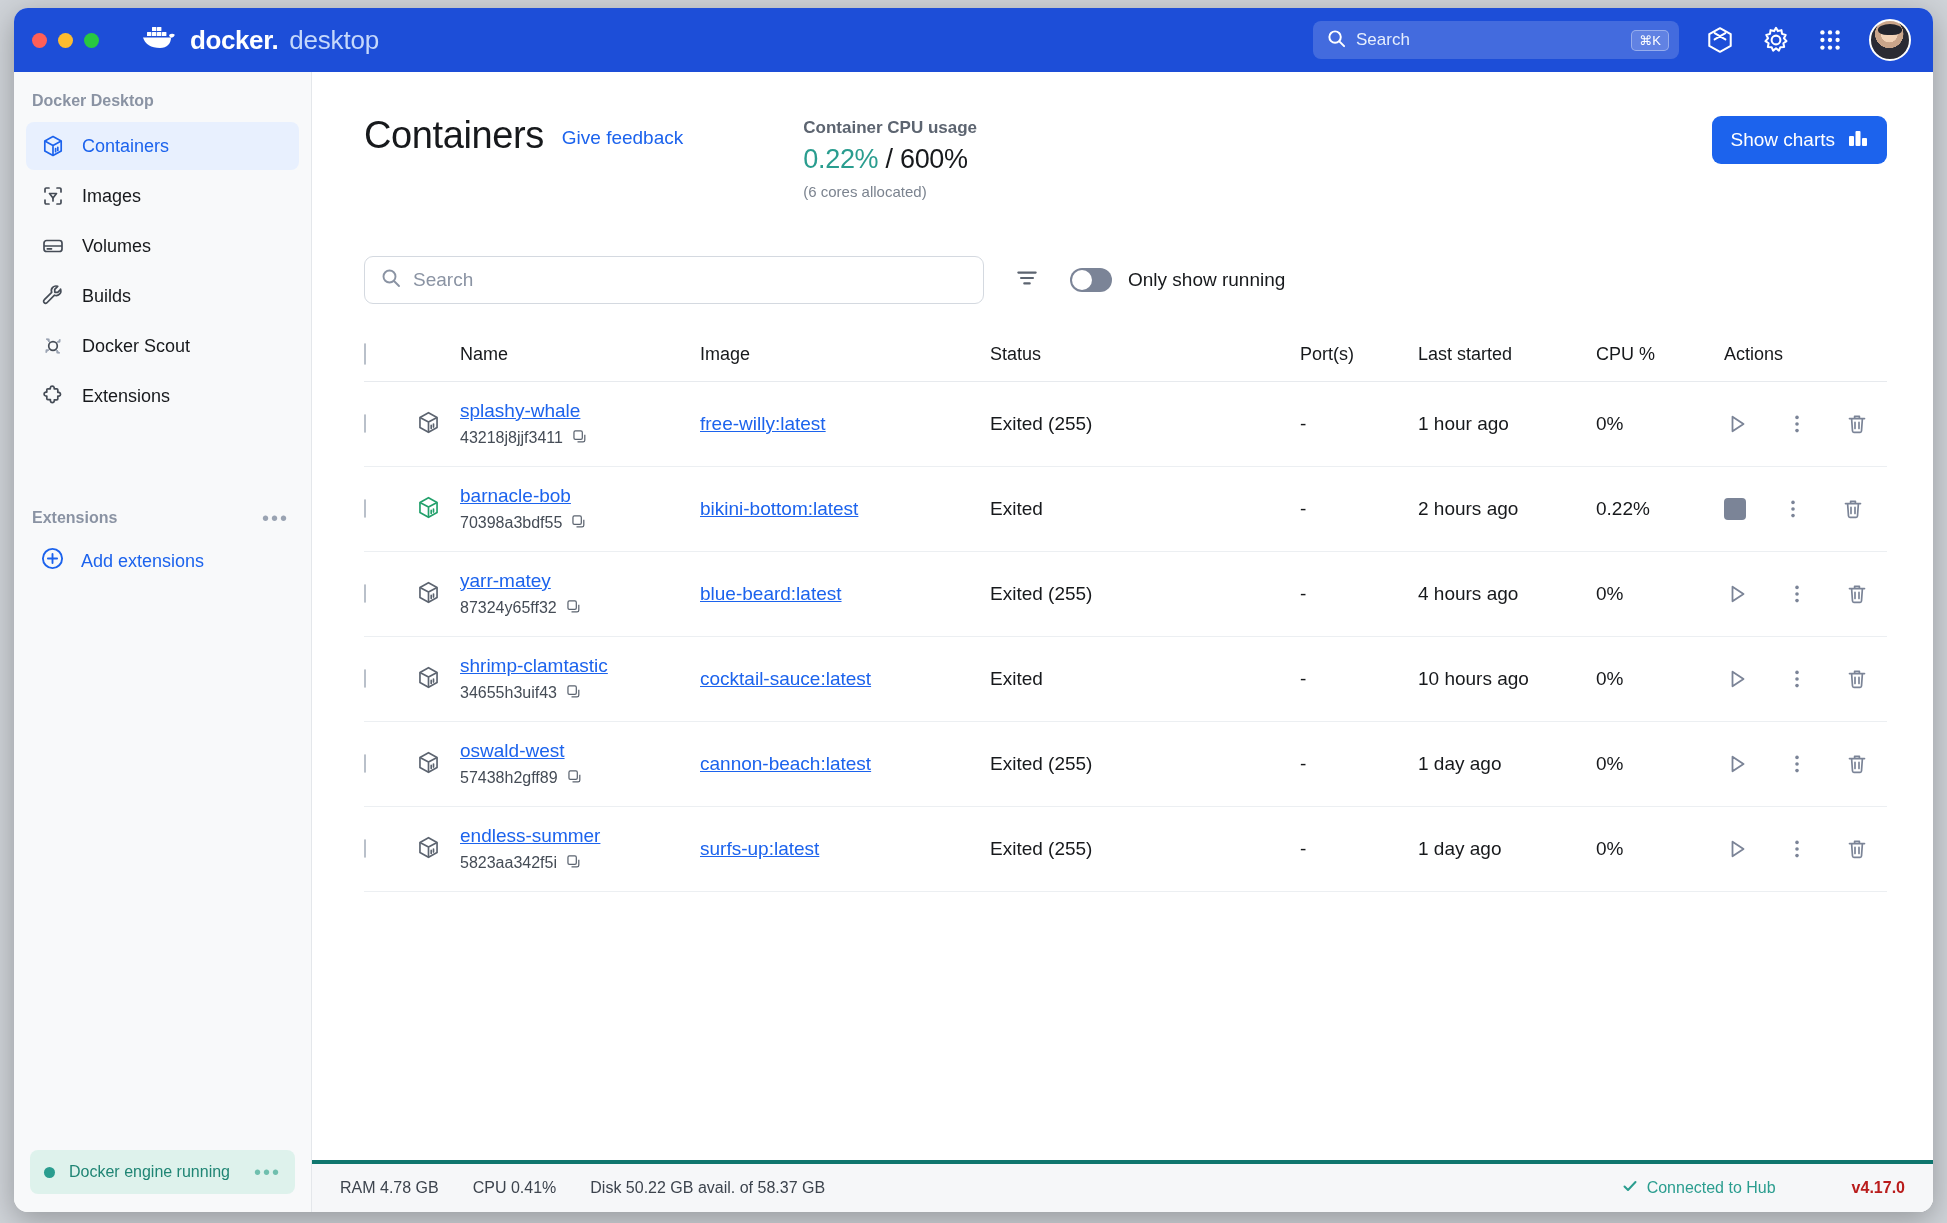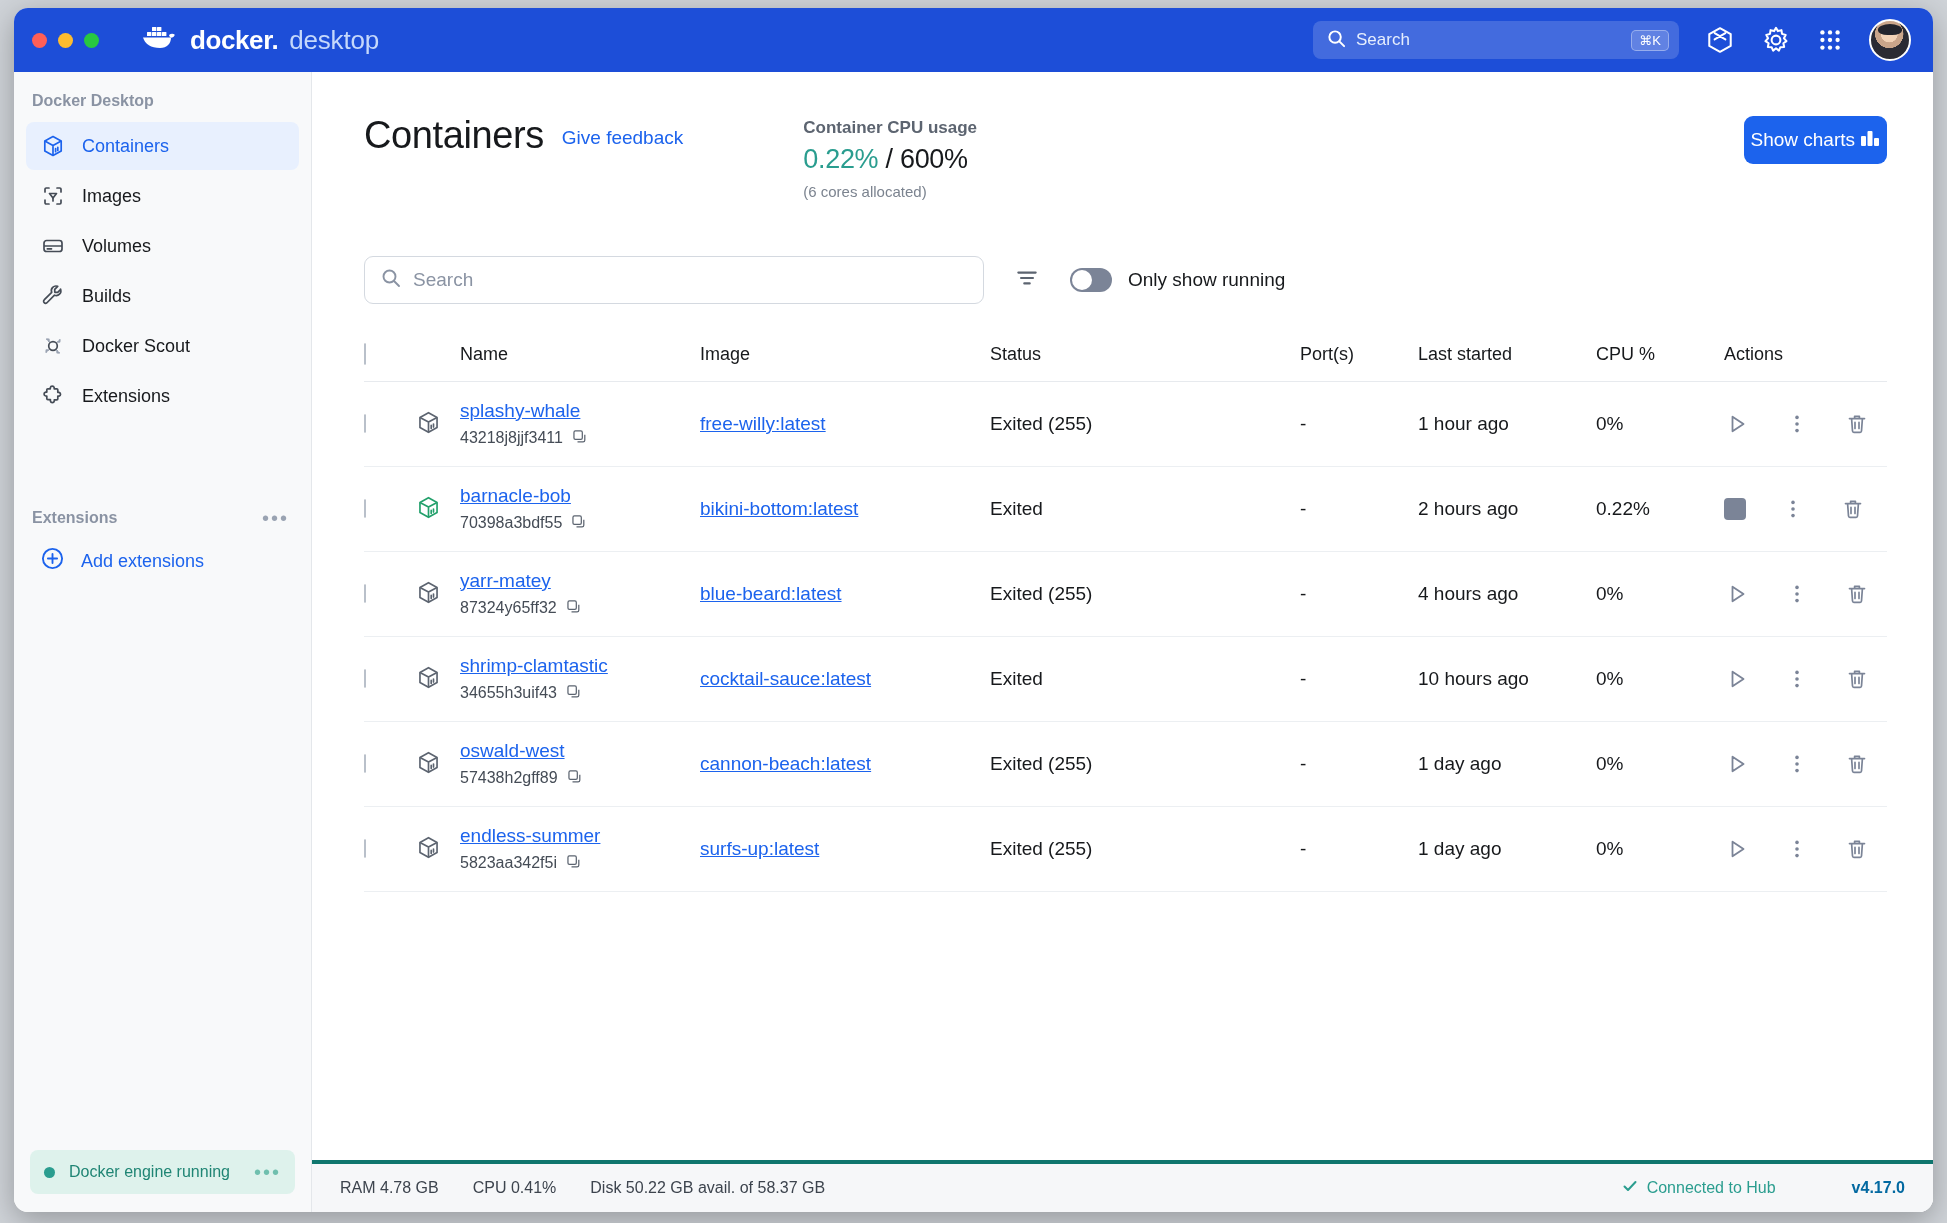--- a/index.html
+++ b/index.html
@@ -124,23 +124,23 @@
   .stats { display: flex; gap: 78px; margin: 4px 0 0 120px; flex-direction: column; }
   .stat .lbl { font-size: 17px; font-weight: 700; color: #5c6470; }
   .stat .val { font-size: 27px; color: #17191c; margin-top: 6px; letter-spacing: -0.3px; }
   .stat .val .hi { color: #2a9d8f; }
   .stat .sub { font-size: 15px; color: #7b838f; margin-top: 8px; }
 
   .show-charts {
     margin-left: auto; margin-top: 2px;
     background: #1c63ed; color: #fff;
     border: none; border-radius: 9px;
-    height: 48px; padding: 0 6px;
+    height: 48px; padding: 0 18px;
     font-size: 19px; font-family: inherit;
-    display: flex; align-items: center; gap: 4px; cursor: pointer;
+    display: flex; align-items: center; gap: 12px; cursor: pointer;
   }
 
   .filter-row { display: flex; align-items: center; gap: 30px; margin-top: 56px; }
   .mainsearch {
     width: 620px; height: 48px;
     border: 1px solid #d4d9e0; border-radius: 9px;
     display: flex; align-items: center; gap: 12px; padding: 0 16px;
     background: #fff;
   }
   .mainsearch .ph { color: #8a93a3; font-size: 19px; }
@@ -179,21 +179,21 @@
   .stopsq { width: 22px; height: 22px; background: #7b8497; border-radius: 4px; }
 
   
   .footer {
     height: 52px; flex: 0 0 52px;
     background: #f6f7f9; border-top: 4px solid #0f766e;
     display: flex; align-items: center; padding: 0 28px 0 28px;
     font-size: 16px; color: #3d444e; gap: 34px;
   }
   .footer .hub { margin-left: auto; color: #2a9d8f; display: flex; align-items: center; gap: 9px; }
-  .footer .ver { margin-left: 42px; color: #0369a1; font-weight: 700; }
+  .footer .ver { margin-left: 42px; color: #b91c1c; font-weight: 700; }
 </style>
 </head>
 <body>
 
 <div class="window">
 
   <div class="titlebar">
     <div class="traffic">
       <span class="tl r"></span>
       <span class="tl y"></span>

